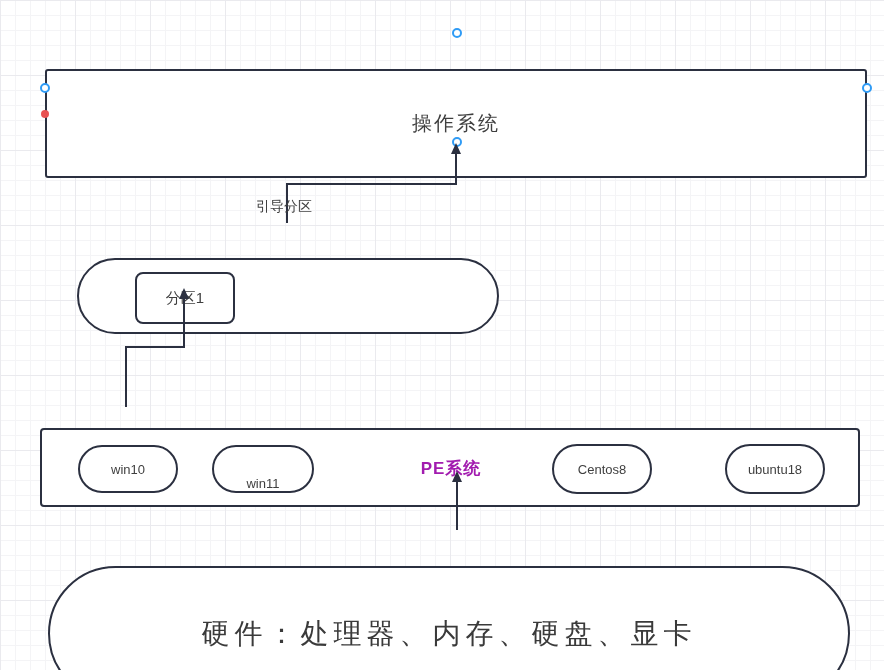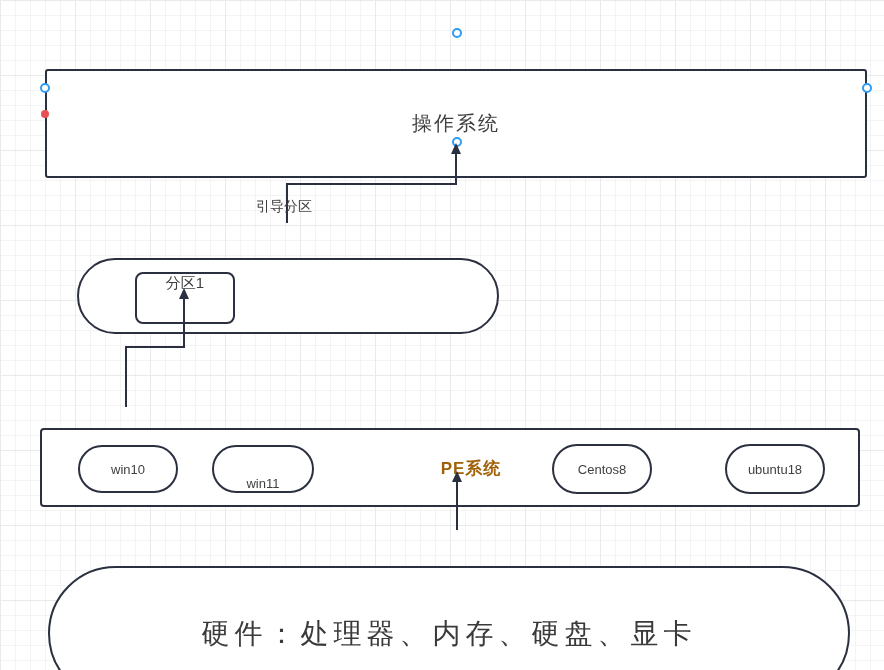--- a/index.html
+++ b/index.html
@@ -40,21 +40,21 @@
     left: 77px; top: 222px; width: 422px; height: 76px;
     border-radius: 38px;
   }
   .partition {
     position: absolute;
     box-sizing: border-box;
     background: #ffffff;
     border: 2px solid #2b3040;
     border-radius: 8px;
     width: 100px; height: 52px; top: 12px;
-    display: flex; align-items: flex-start; justify-content: center;
+    display: flex; align-items: center; justify-content: center;
     font-size: 15px; color: #3f3f3f;
   }
   .partition-1 { left: 56px; }
   .partition-2 { left: 256px; width: 97px; }
   .disk-label {
     position: absolute; left: 157px; top: 12px; width: 96px; height: 52px;
     line-height: 52px; text-align: center;
     font-size: 22px; letter-spacing: 4px; color: #3f3f3f;
   }
   .pe-node {
@@ -69,23 +69,23 @@
     border-radius: 25px;
     height: 48px; top: 15px;
     display: flex; align-items: center; justify-content: center;
     font-size: 13px; color: #3f3f3f;
   }
   .pill-win10   { left: 36px;  width: 100px; }
   .pill-win11   { left: 170px; width: 102px; align-items: flex-end; }
   .pill-centos8 { left: 510px; width: 100px; top: 14px; height: 50px; }
   .pill-ubuntu18{ left: 683px; width: 100px; top: 14px; height: 50px; }
   .pe-label {
-    position: absolute; left: 379px; top: 15px; width: 100px; height: 48px;
+    position: absolute; left: 359px; top: 15px; width: 100px; height: 48px;
     line-height: 48px; text-align: center;
-    font-size: 17px; font-weight: bold; color: #a16207; letter-spacing: 1px;
+    font-size: 17px; font-weight: bold; color: #a21caf; letter-spacing: 1px;
   }
   .hardware-node {
     left: 48px; top: 530px; width: 802px; height: 135px;
     border-radius: 68px;
     font-size: 28px; letter-spacing: 5px; color: #3a3a3a;
   }
   .seg {
     position: absolute;
     background: #2b3040;
   }

